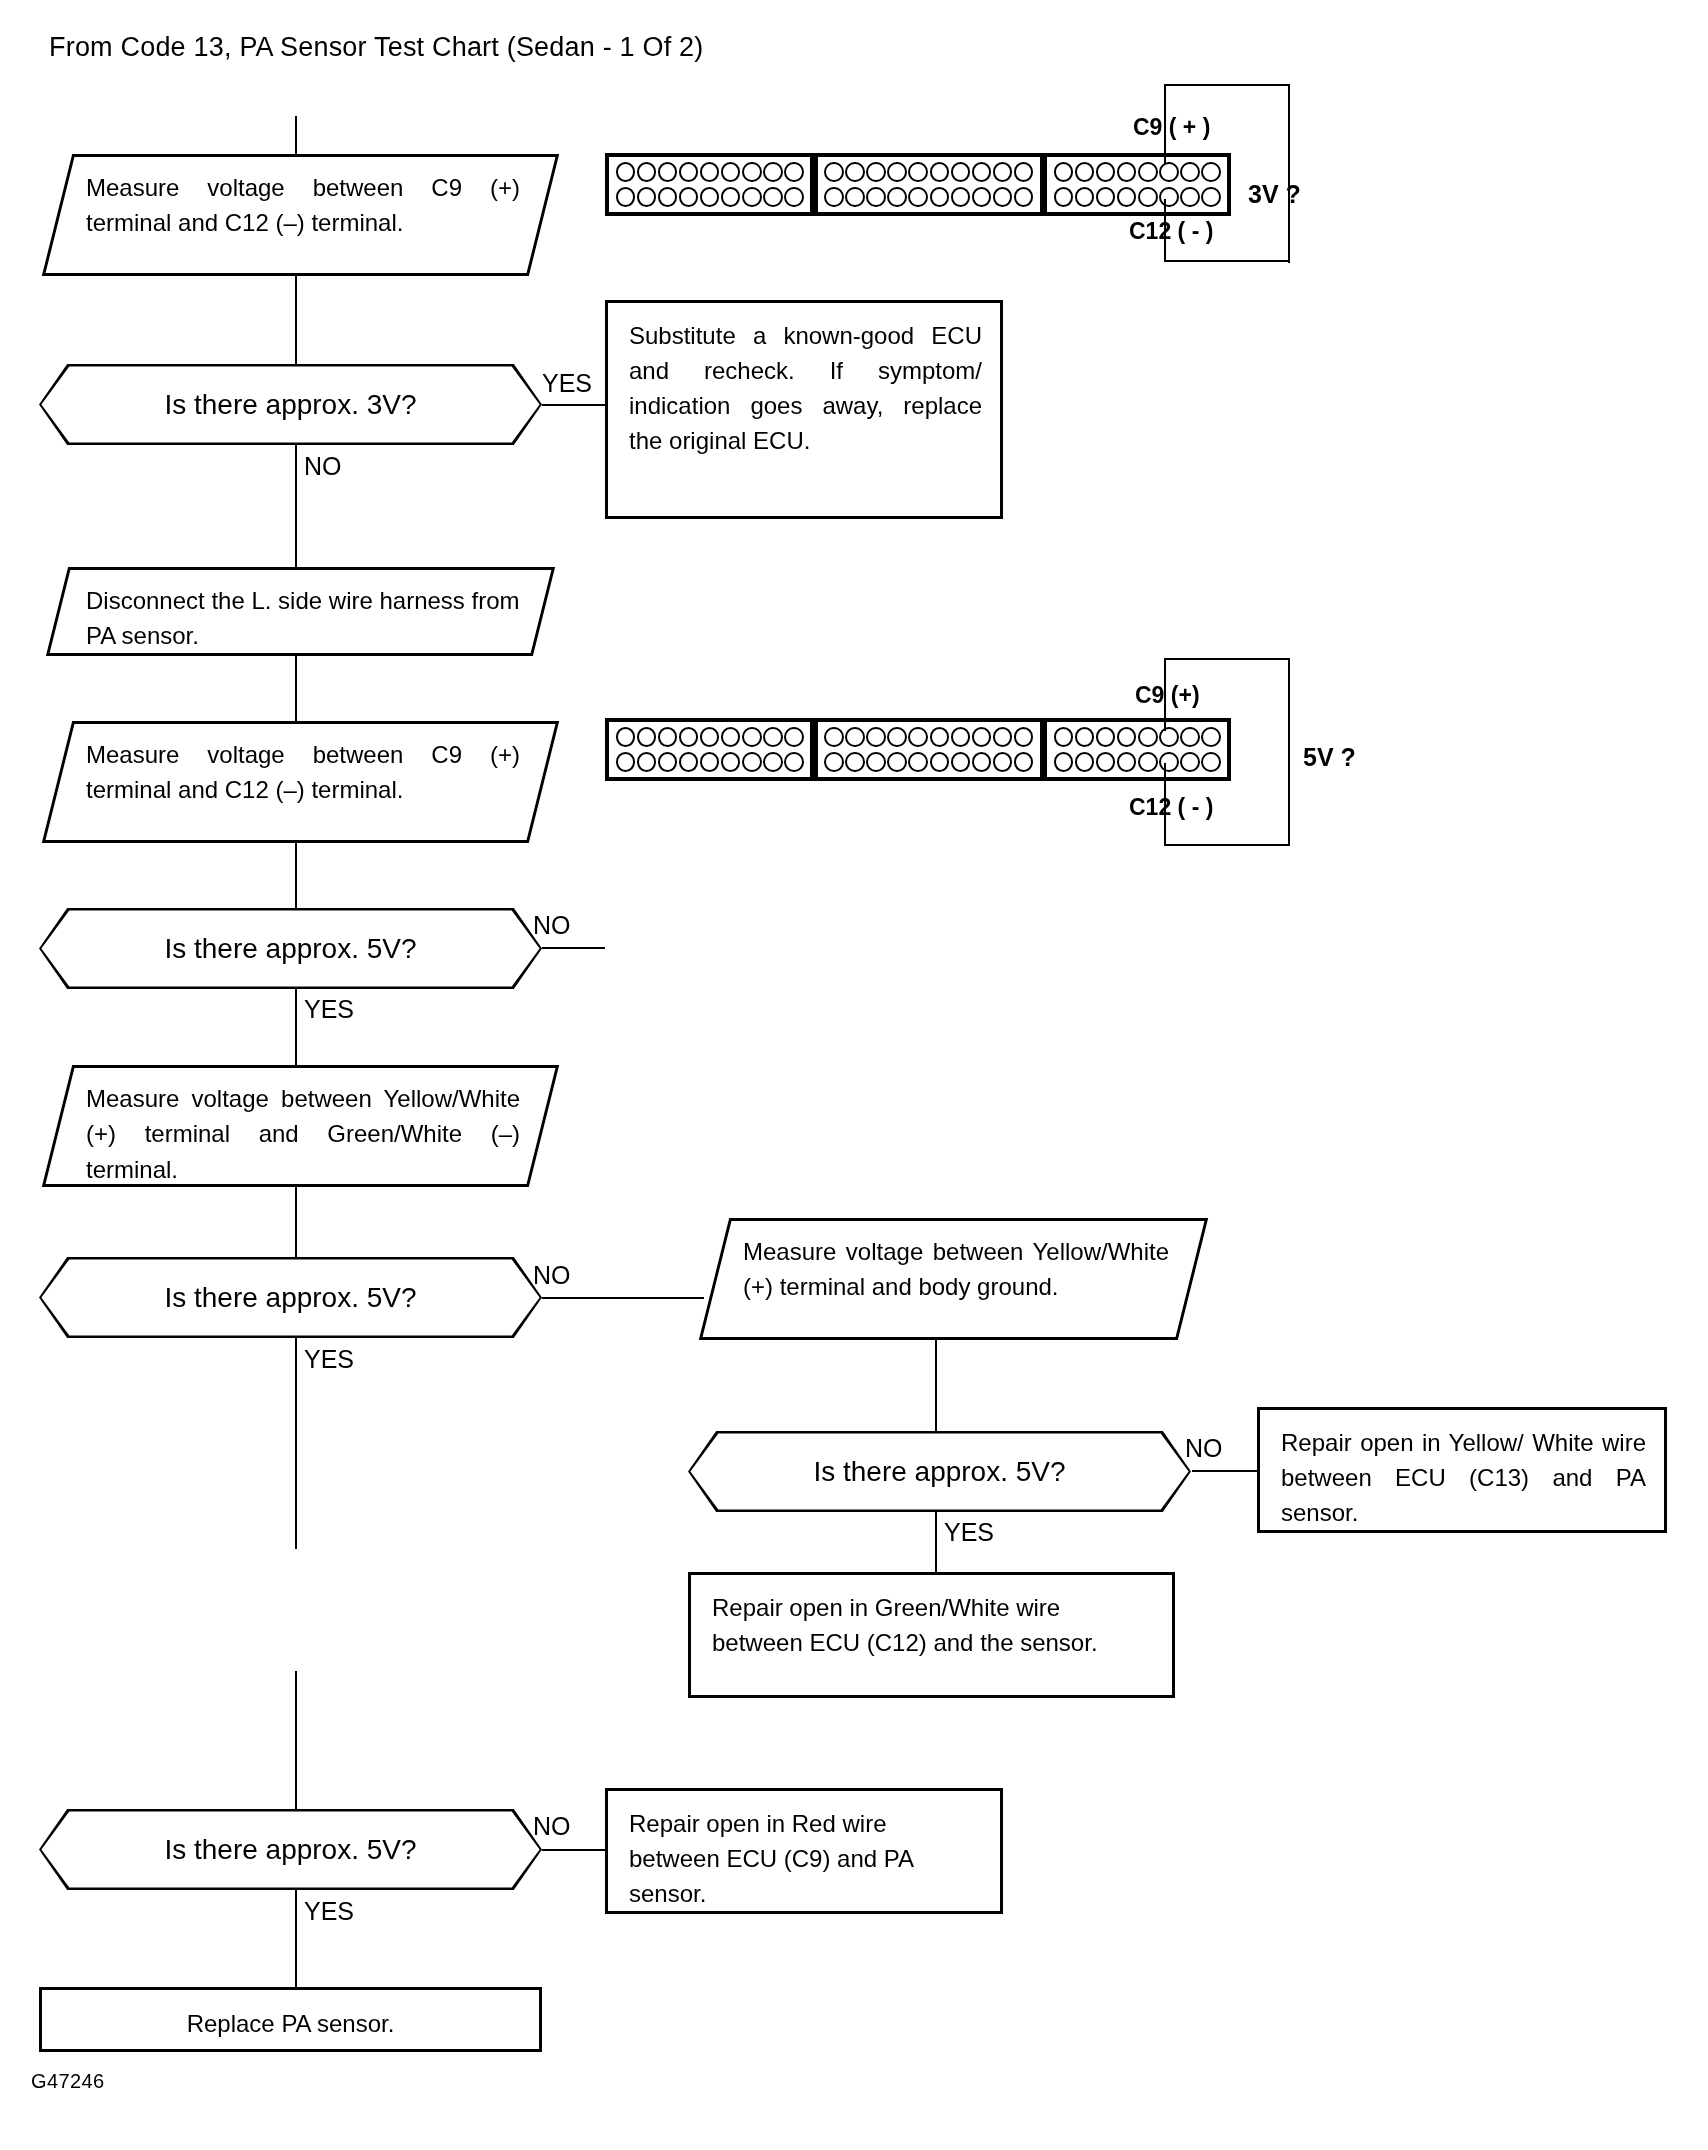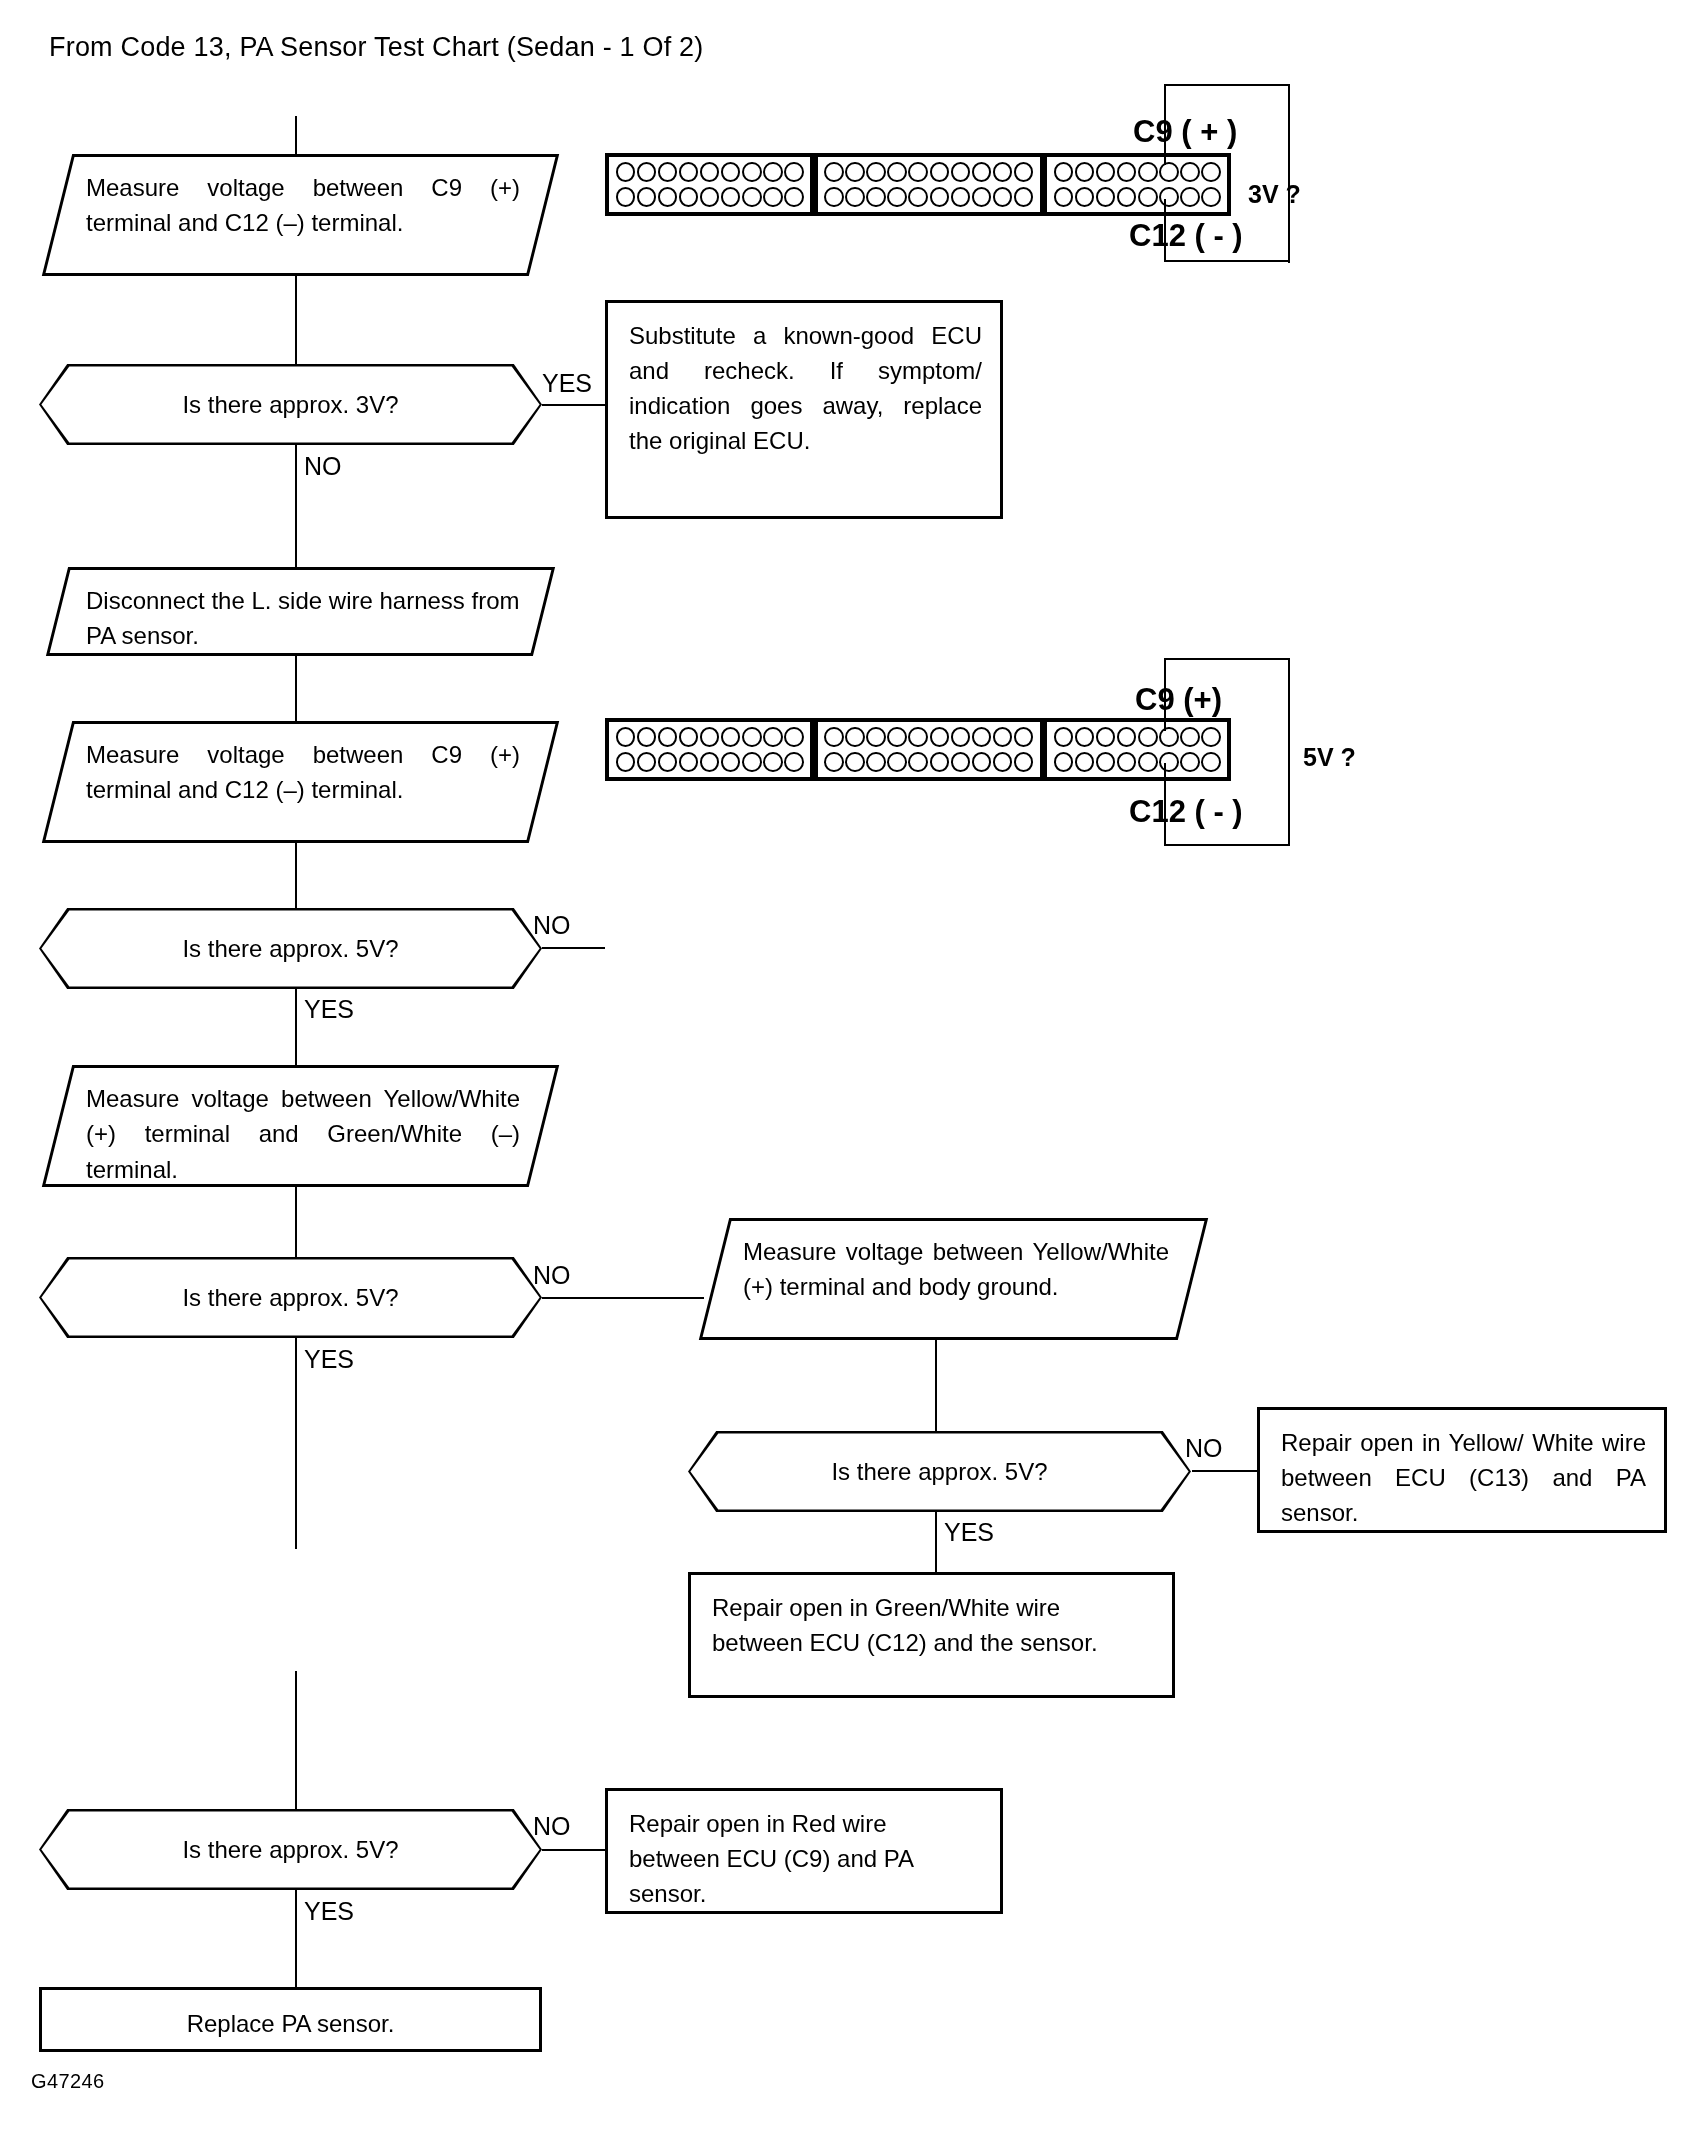--- a/index.html
+++ b/index.html
@@ -87,21 +87,21 @@
     left: 2.4px; right: 2.4px; top: 2.4px; bottom: 2.4px;
     background: #fff;
     clip-path: polygon(0% 50%, 5.6% 0%, 94.4% 0%, 100% 50%, 94.4% 100%, 5.6% 100%);
   }
   .hex-wrap .txt {
     position: absolute;
     inset: 0;
     display: flex;
     align-items: center;
     justify-content: center;
-    font-size: 24px;
+    font-size: 28px;
   }
 
   
   .branch-label {
     position: absolute;
     font-size: 25px;
     white-space: nowrap;
   }
 
   
@@ -126,21 +126,21 @@
   .pin {
     width: 19.5px;
     height: 20px;
     border: 2.4px solid #000;
     border-radius: 50%;
     box-sizing: border-box;
     background: #fff;
   }
   .conn-label {
     position: absolute;
-    font-size: 31px;
+    font-size: 23px;
     font-weight: bold;
     white-space: nowrap;
   }
   .meas-label {
     position: absolute;
     font-size: 25px;
     font-weight: bold;
     white-space: nowrap;
   }
   .lead { position: absolute; background: #000; }

